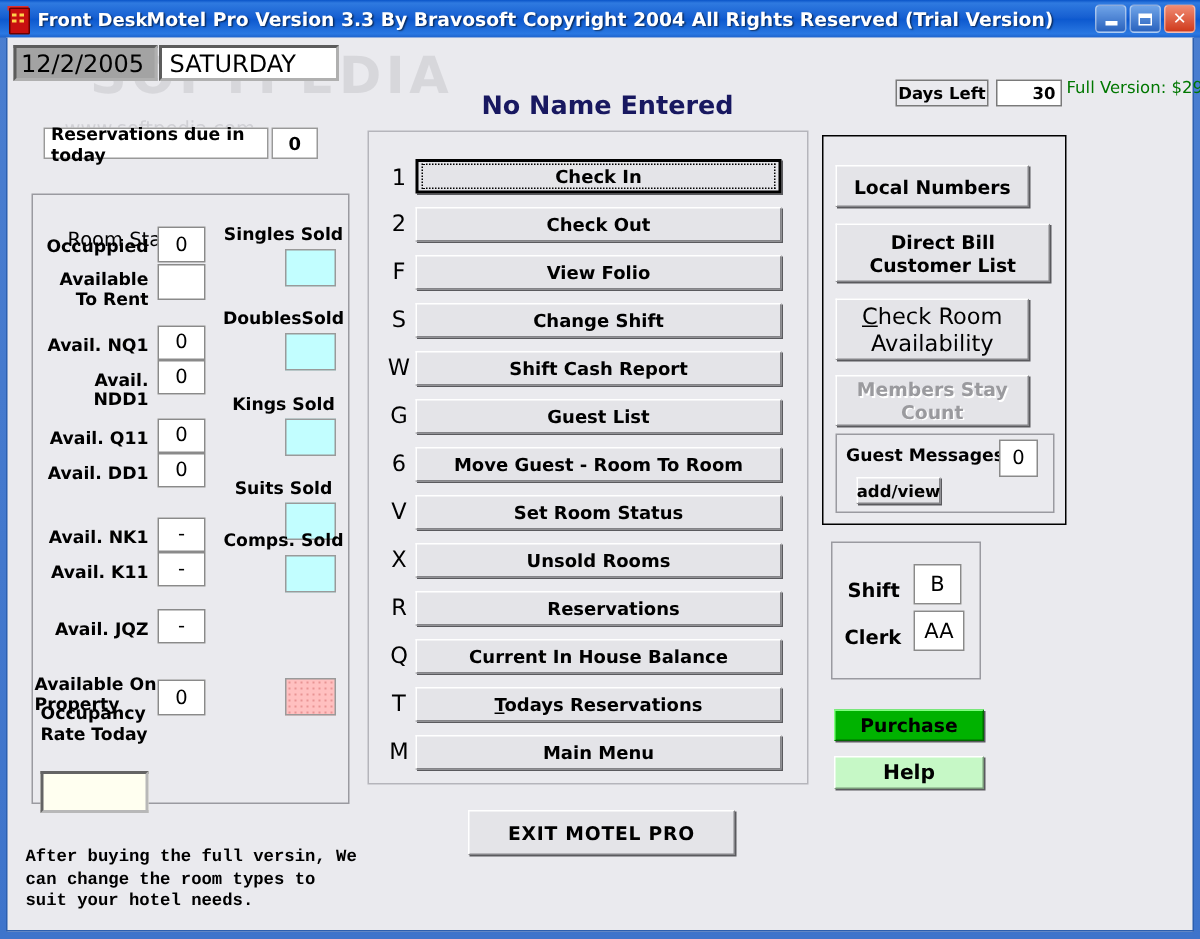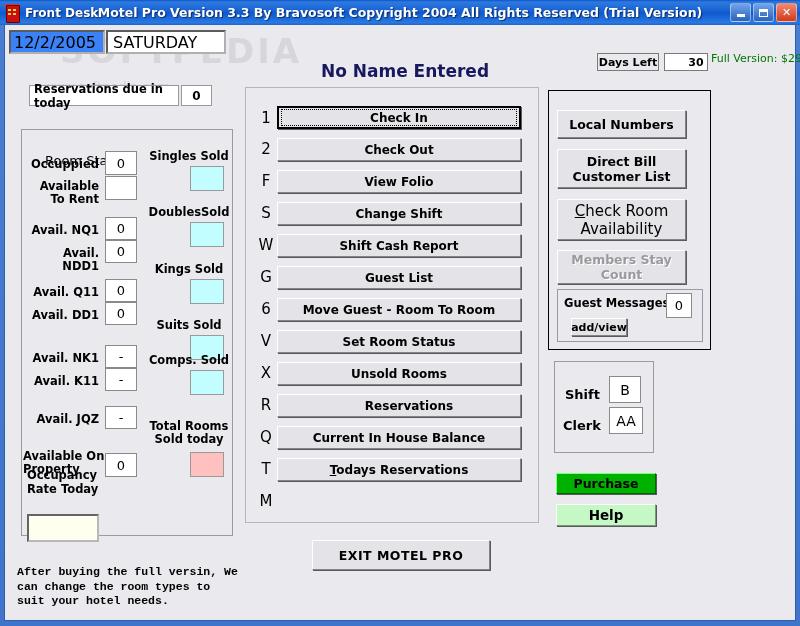--- a/index.html
+++ b/index.html
@@ -72,21 +72,21 @@
     position:absolute;left:4px;top:25px;width:792px;height:596px;
     background:#eaeaee;
     border-left:1px solid #2c5fae;border-right:1px solid #2c5fae;
     border-bottom:1px solid #2c5fae;
     box-sizing:border-box;
   }
 
   
   .datebox{
     position:absolute;left:4px;top:5px;width:96px;height:24px;
-    background:#3b82f6;border:2px inset #b0b0b0;
+    background:#a3a3a3;border:2px inset #b0b0b0;
     display:flex;align-items:center;padding-left:3px;box-sizing:border-box;
     font-size:16px;color:#000;font-family:"DejaVu Sans",sans-serif;
   }
   .daybox{
     position:absolute;left:101px;top:5px;width:120px;height:24px;
     background:#ffffff;border:2px inset #b0b0b0;
     display:flex;align-items:center;padding-left:5px;box-sizing:border-box;
     font-size:16px;color:#000;
   }
   .guestname{
@@ -374,22 +374,20 @@
 
     <div class="sold-lbl" style="left:142px;top:238px;width:84px;">Kings Sold</div>
     <div class="sold-box" style="left:185px;top:254px;"></div>
 
     <div class="sold-lbl" style="left:142px;top:294px;width:84px;">Suits Sold</div>
     <div class="sold-box" style="left:185px;top:310px;"></div>
 
     <div class="sold-lbl" style="left:140px;top:329px;width:88px;">Comps. Sold</div>
     <div class="sold-box" style="left:185px;top:345px;"></div>
 
-    <div class="sold-lbl" style="left:140px;top:395px;width:88px;white-space:pre;">Total Rooms
-Sold today</div>
     <div class="sold-box pink" style="left:185px;top:427px;"></div>
 
     <div class="rs-lbl" style="left:22px;top:443px;width:90px;text-align:left;white-space:pre;line-height:14px;">Occupancy
 Rate Today</div>
     <div class="occ-fld"></div>
 
     <div class="note">After buying the full versin, We can change the room types to suit your hotel needs.</div>
 
     <div id="centerpanel"></div>
 
@@ -427,27 +425,28 @@
 
     <div class="key" style="top:403px;">Q</div>
     <div class="mbtn" style="top:401px;">Current In House Balance</div>
 
     <div class="key" style="top:435px;">T</div>
     <div class="mbtn" style="top:433px;">
         <span id="todays-res-label"><span class="accel">T</span>odays Reservations</span>
       </div>
 
     <div class="key" style="top:467px;">M</div>
+    <div class="mbtn" style="top:465px;">Main Menu</div>
 
     <div class="exitbtn">EXIT MOTEL PRO</div>
 
     <div id="rightpanel"></div>
 
     <div class="rbtn" style="left:552px;top:85px;width:129px;height:28px;">Local Numbers</div>
-    <div class="rbtn" style="left:552px;top:124px;width:129px;height:39px;white-space:pre;">Direct Bill
+    <div class="rbtn" style="left:552px;top:124px;width:143px;height:39px;white-space:pre;">Direct Bill
 Customer List</div>
     <div class="rbtn big" style="left:552px;top:174px;width:129px;height:41px;white-space:pre;"><span id="cra-label"><span class="accel">C</span>heck Room
 Availability</span></div>
     <div class="rbtn disabled" style="left:552px;top:225px;width:129px;height:34px;white-space:pre;">Members Stay
 Count</div>
 
     <div id="gmgrp"></div>
     <div class="gm-lbl">Guest Messages</div>
     <div class="gm-val">0</div>
     <div class="gm-btn">add/view</div>

